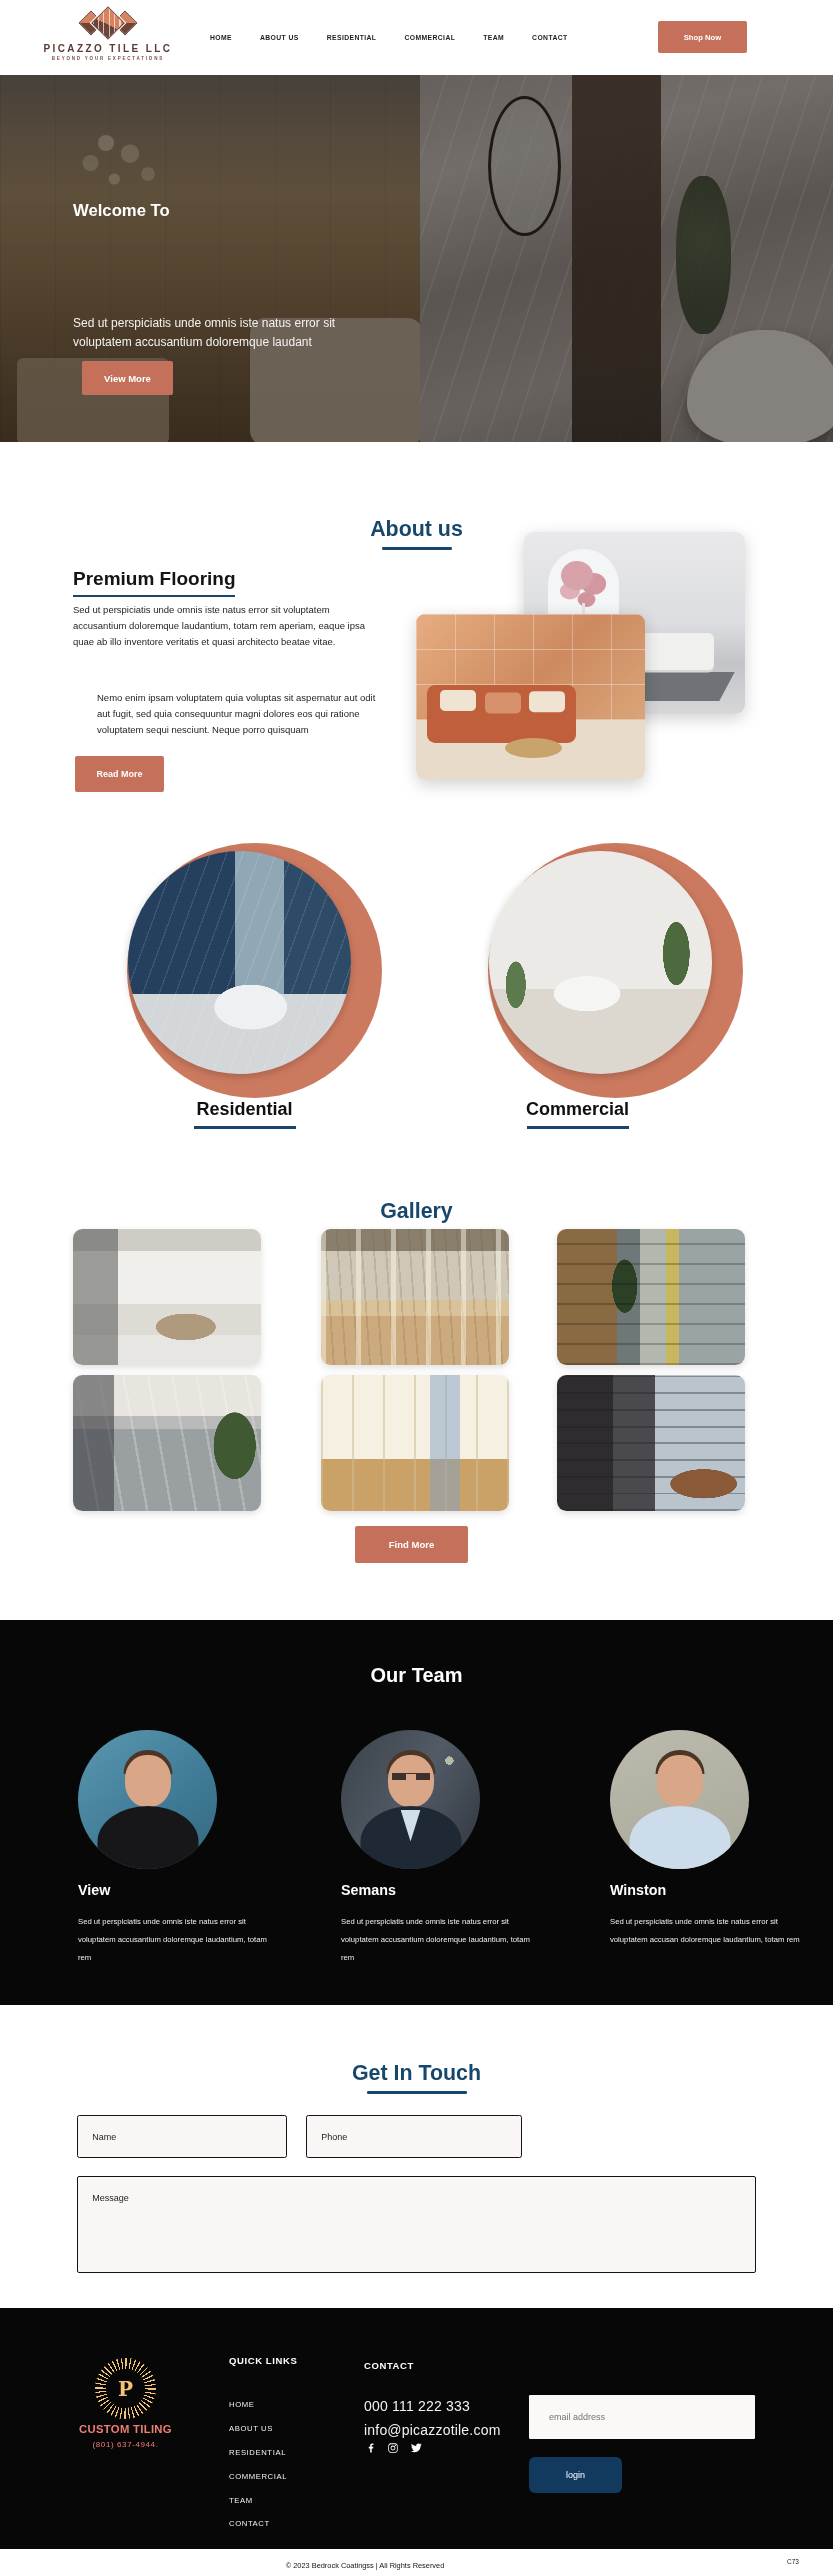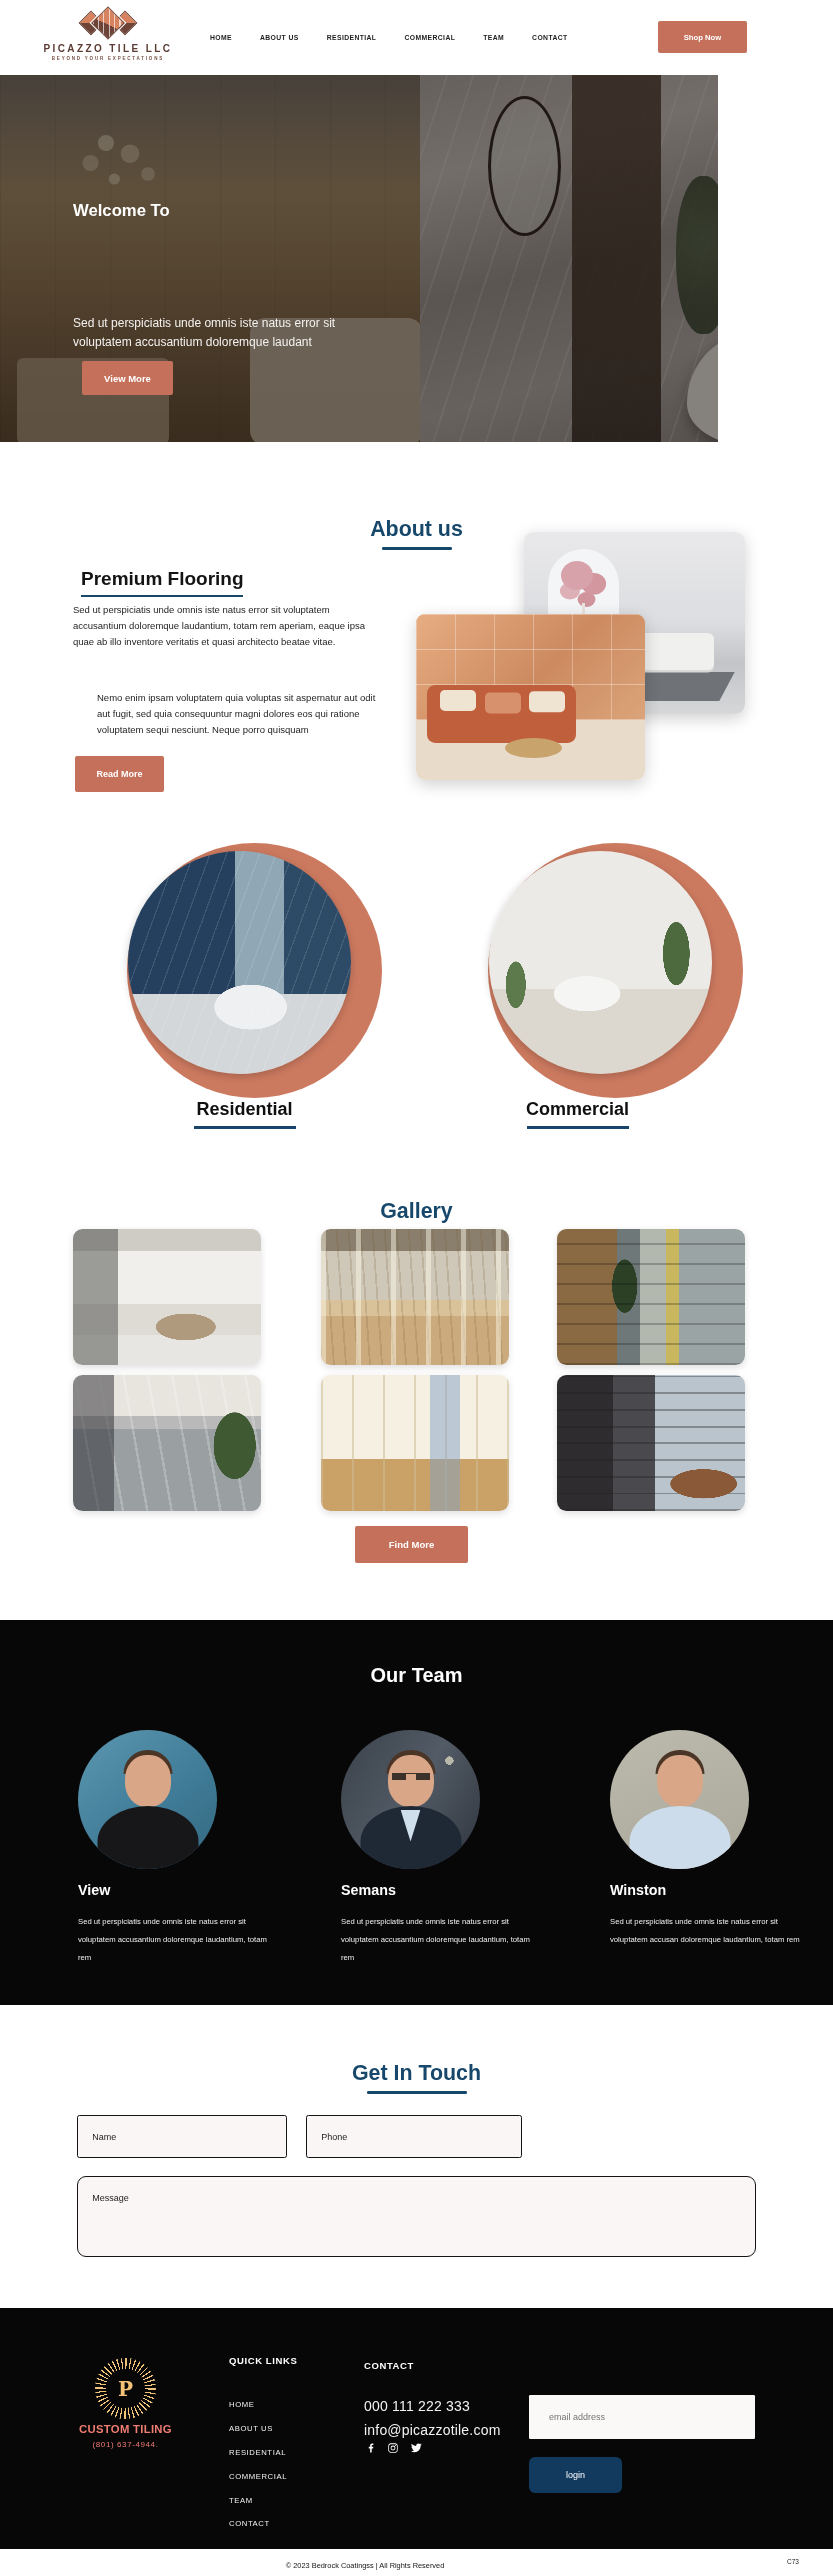--- a/index.html
+++ b/index.html
@@ -23,21 +23,21 @@
         linear-gradient(160deg,#d8835f 0 55%,#6e4438 55%);}
   .brand-name{margin-top:3.6px;font-size:10px;font-weight:700;letter-spacing:2.4px;color:#5a3c34;}
   .brand-tagline{margin-top:2.4px;font-size:4.5px;font-weight:700;letter-spacing:1.8px;color:#7a5044;}
   .nav{position:absolute;left:210px;top:0;height:75px;display:flex;align-items:center;gap:28px;}
   .nav a{font-size:6.8px;font-weight:700;letter-spacing:0.4px;color:#1d1d1d;text-decoration:none;white-space:nowrap;}
   .btn{border:none;color:#fff;background:#c4705a;border-radius:2px;font-family:"Liberation Sans",sans-serif;
        font-weight:700;display:flex;align-items:center;justify-content:center;}
   .shop-btn{position:absolute;left:658px;top:21.4px;width:89px;height:32px;font-size:7.7px;}
 
   
-  .hero{position:absolute;left:0;top:75px;width:718px;height:367px;overflow:hidden;background:#3a2f26;}
+  .hero{position:absolute;left:0;top:75px;width:833px;height:367px;overflow:hidden;background:#3a2f26;}
   .hero-left{position:absolute;left:0;top:0;width:420px;height:367px;
     background:
       repeating-linear-gradient(90deg,rgba(0,0,0,.07) 0 1.2px,transparent 1.2px 55px),
       linear-gradient(180deg,#6e675e 0%,#857763 16%,#97825f 32%,#8a7451 50%,#7a6344 66%,#68533a 82%,#55422c 100%);}
   .hero-right{position:absolute;left:420px;top:0;width:414px;height:367px;
     background:
       repeating-linear-gradient(108deg,rgba(255,255,255,.16) 0 1.8px,transparent 1.8px 25px),
       linear-gradient(165deg,#a5a19e 0%,#bdb9b6 22%,#918d8a 48%,#a8a4a1 72%,#807c79 100%);}
   .chandelier{position:absolute;left:98px;top:60px;width:15.5px;height:15.5px;border-radius:50%;
     background:rgba(235,224,200,.55);
@@ -64,21 +64,21 @@
 
   
   .sec-title{position:absolute;left:0;width:833px;text-align:center;color:#17486b;
     font-size:21.4px;font-weight:700;}
   .sec-title::after{content:"";display:block;margin:5.4px auto 0;height:2.4px;background:#17486b;border-radius:1.2px;}
   .t-about::after{width:70px;}
   .t-gallery::after{width:73px;}
   .t-contact::after{width:100px;}
 
   
-  .about-heading{position:absolute;left:81px;top:549px;font-size:19px;font-weight:600;color:#141414;}
+  .about-heading{position:absolute;left:73px;top:549px;font-size:19px;font-weight:600;color:#141414;}
   .about-heading::after{content:"";display:block;margin-top:4.8px;width:162px;height:2.4px;background:#17486b;}
   .about-p{position:absolute;left:73px;width:293px;font-size:9.5px;line-height:16px;color:#242424;}
   .about-p1{top:592px;}
   .about-p2{top:680px;margin-left:24px;}
   .readmore-btn{position:absolute;left:75px;top:756px;width:89px;height:36px;font-size:9px;}
   .about-img{position:absolute;border-radius:9.5px;box-shadow:0 4.8px 15.5px rgba(0,0,0,.18);overflow:hidden;}
   .about-img-back{left:524px;top:532px;width:221px;height:182px;
     background:linear-gradient(180deg,#e9e9eb 0%,#dcdde0 50%,#c3c4c7 72%,#d6d7d9 100%);}
   .arch{position:absolute;left:24px;top:16.7px;width:71px;height:137px;background:#f4f5f7;
     border-radius:36px 36px 0 0;}
@@ -189,22 +189,22 @@
   .t-bio{position:absolute;top:1913px;width:193px;color:#f0f0f0;font-size:7.7px;line-height:18px;font-weight:400;}
   .tx1{left:78px;} .tx2{left:341px;} .tx3{left:610px;}
 
   
   .field{position:absolute;height:43px;border:1.2px solid #141414;border-radius:2.4px;background:#faf6f6;
     padding:0 14.3px;font-family:"Liberation Sans",sans-serif;font-size:9px;color:#222;}
   .field::placeholder,.msg::placeholder{color:#1d1d1d;opacity:1;}
   .f-name{left:77px;top:2115px;width:210px;}
   .f-phone{left:306px;top:2115px;width:216px;}
   .f-email{left:542px;top:2115px;width:212px;}
-  .msg{position:absolute;left:77px;top:2176px;width:679px;height:81px;border:1.2px solid #141414;
-    border-radius:9px;background:#faf6f6;padding:15.5px 14.3px;font-family:"Liberation Sans",sans-serif;
+  .msg{position:absolute;left:77px;top:2176px;width:679px;height:97px;border:1.2px solid #141414;
+    border-radius:2px;background:#faf6f6;padding:15.5px 14.3px;font-family:"Liberation Sans",sans-serif;
     font-size:9px;color:#222;resize:none;}
 
   
   .footer-bg{position:absolute;left:0;top:2308px;width:833px;height:241px;background:#070708;}
   .sunburst{position:absolute;left:95px;top:2358px;width:61px;height:61px;border-radius:50%;
     background:repeating-conic-gradient(#f0c379 0deg 2.6deg,transparent 2.6deg 9deg);}
   .sun-core{position:absolute;inset:11.3px;border-radius:50%;background:#070708;
     display:flex;align-items:center;justify-content:center;}
   .sun-p{font-family:"DejaVu Serif",serif;font-size:20px;font-weight:700;color:#f3c276;}
   .f-logo-name{position:absolute;left:64px;top:2423px;width:123px;text-align:center;

